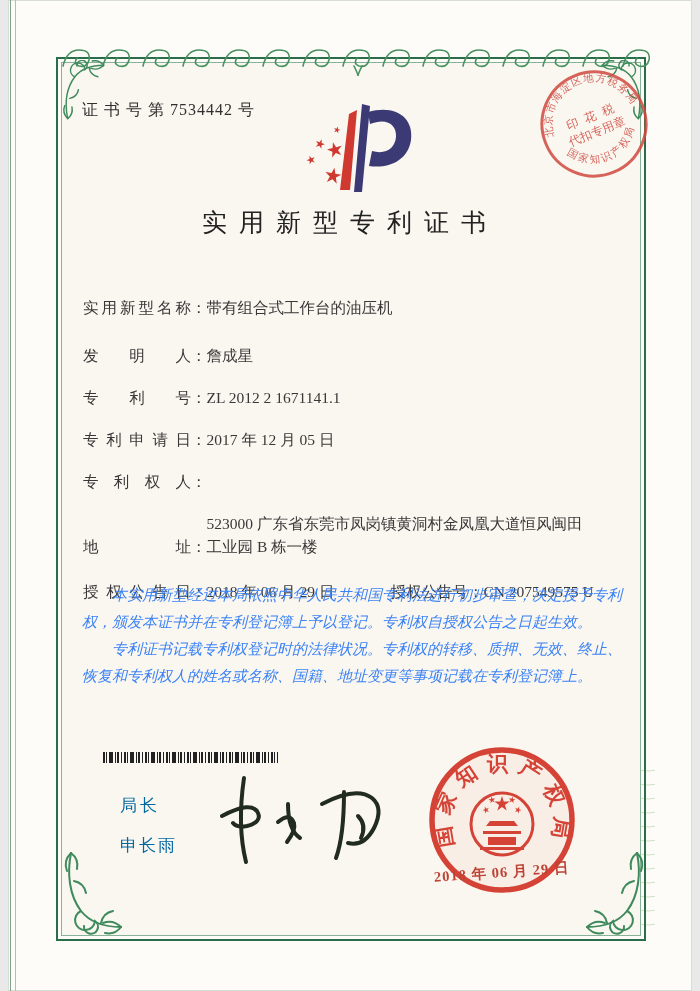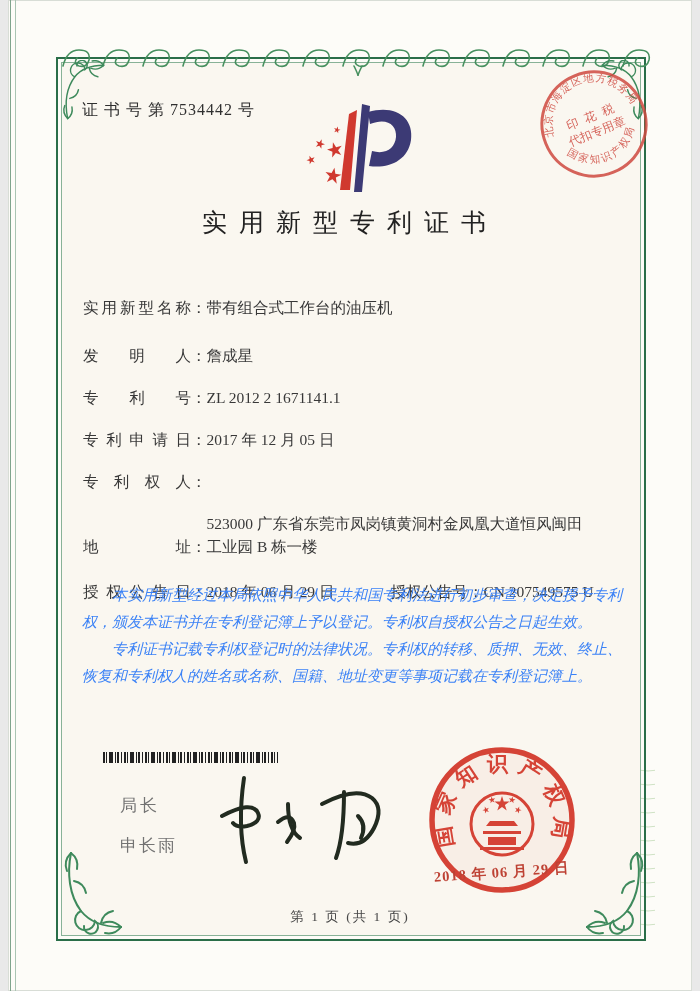--- a/index.html
+++ b/index.html
@@ -35,21 +35,21 @@
   .mb1{margin-bottom:25px;} .mb2{margin-bottom:19px;} .mb3{margin-bottom:22px;}
   .grant-row{display:flex;}
   .grant-right{margin-left:56px;display:flex;}
   .body-text{position:absolute;left:74px;right:60px;top:582px;
     font-size:15px;line-height:27px;font-style:italic;color:#3b82f6;}
   .body-text p{margin:0;text-indent:2em;}
   .barcode{position:absolute;left:95px;top:752px;width:175px;height:11px;
     background-image:
       repeating-linear-gradient(90deg,#222 0 1px,transparent 1px 3px),
       repeating-linear-gradient(90deg,#222 0 2px,transparent 2px 7px);}
-  .director{position:absolute;left:112px;top:794px;font-size:17px;letter-spacing:3px;color:#737373;}
+  .director{position:absolute;left:112px;top:794px;font-size:17px;letter-spacing:3px;color:#0369a1;}
   .director .name{display:block;margin-top:17px;letter-spacing:2px;}
   .signature{position:absolute;left:196px;top:764px;}
   .seal{position:absolute;left:412px;top:740px;}
   .footer{position:absolute;left:0;right:0;top:908px;text-align:center;
     font-size:13.5px;letter-spacing:2px;color:#474747;z-index:4;}
   .hidden-defs{position:absolute;width:0;height:0;overflow:hidden;}
 </style>
 </head>
 <body>
 
@@ -239,15 +239,14 @@
             <path d="M66,86 l32,0 l-4,-5 l-24,0 z"></path>
             <path d="M63,91 h38 v3 h-38 z"></path>
             <path d="M68,97 h28 v8 h-28 z"></path>
             <path d="M60,107 h44 v3 h-44 z"></path>
           </g>
         </g>
         <text x="82" y="137" text-anchor="middle" transform="rotate(-4 82 137)" font-size="14.5" font-weight="bold" fill="#b93325" letter-spacing="1">2018 年 06 月 29 日</text>
       </g>
     </svg>
 
-    <div class="footer">第 1 页 (共 1 页)</div>
   </div>
 </div>
 
 </body></html>

